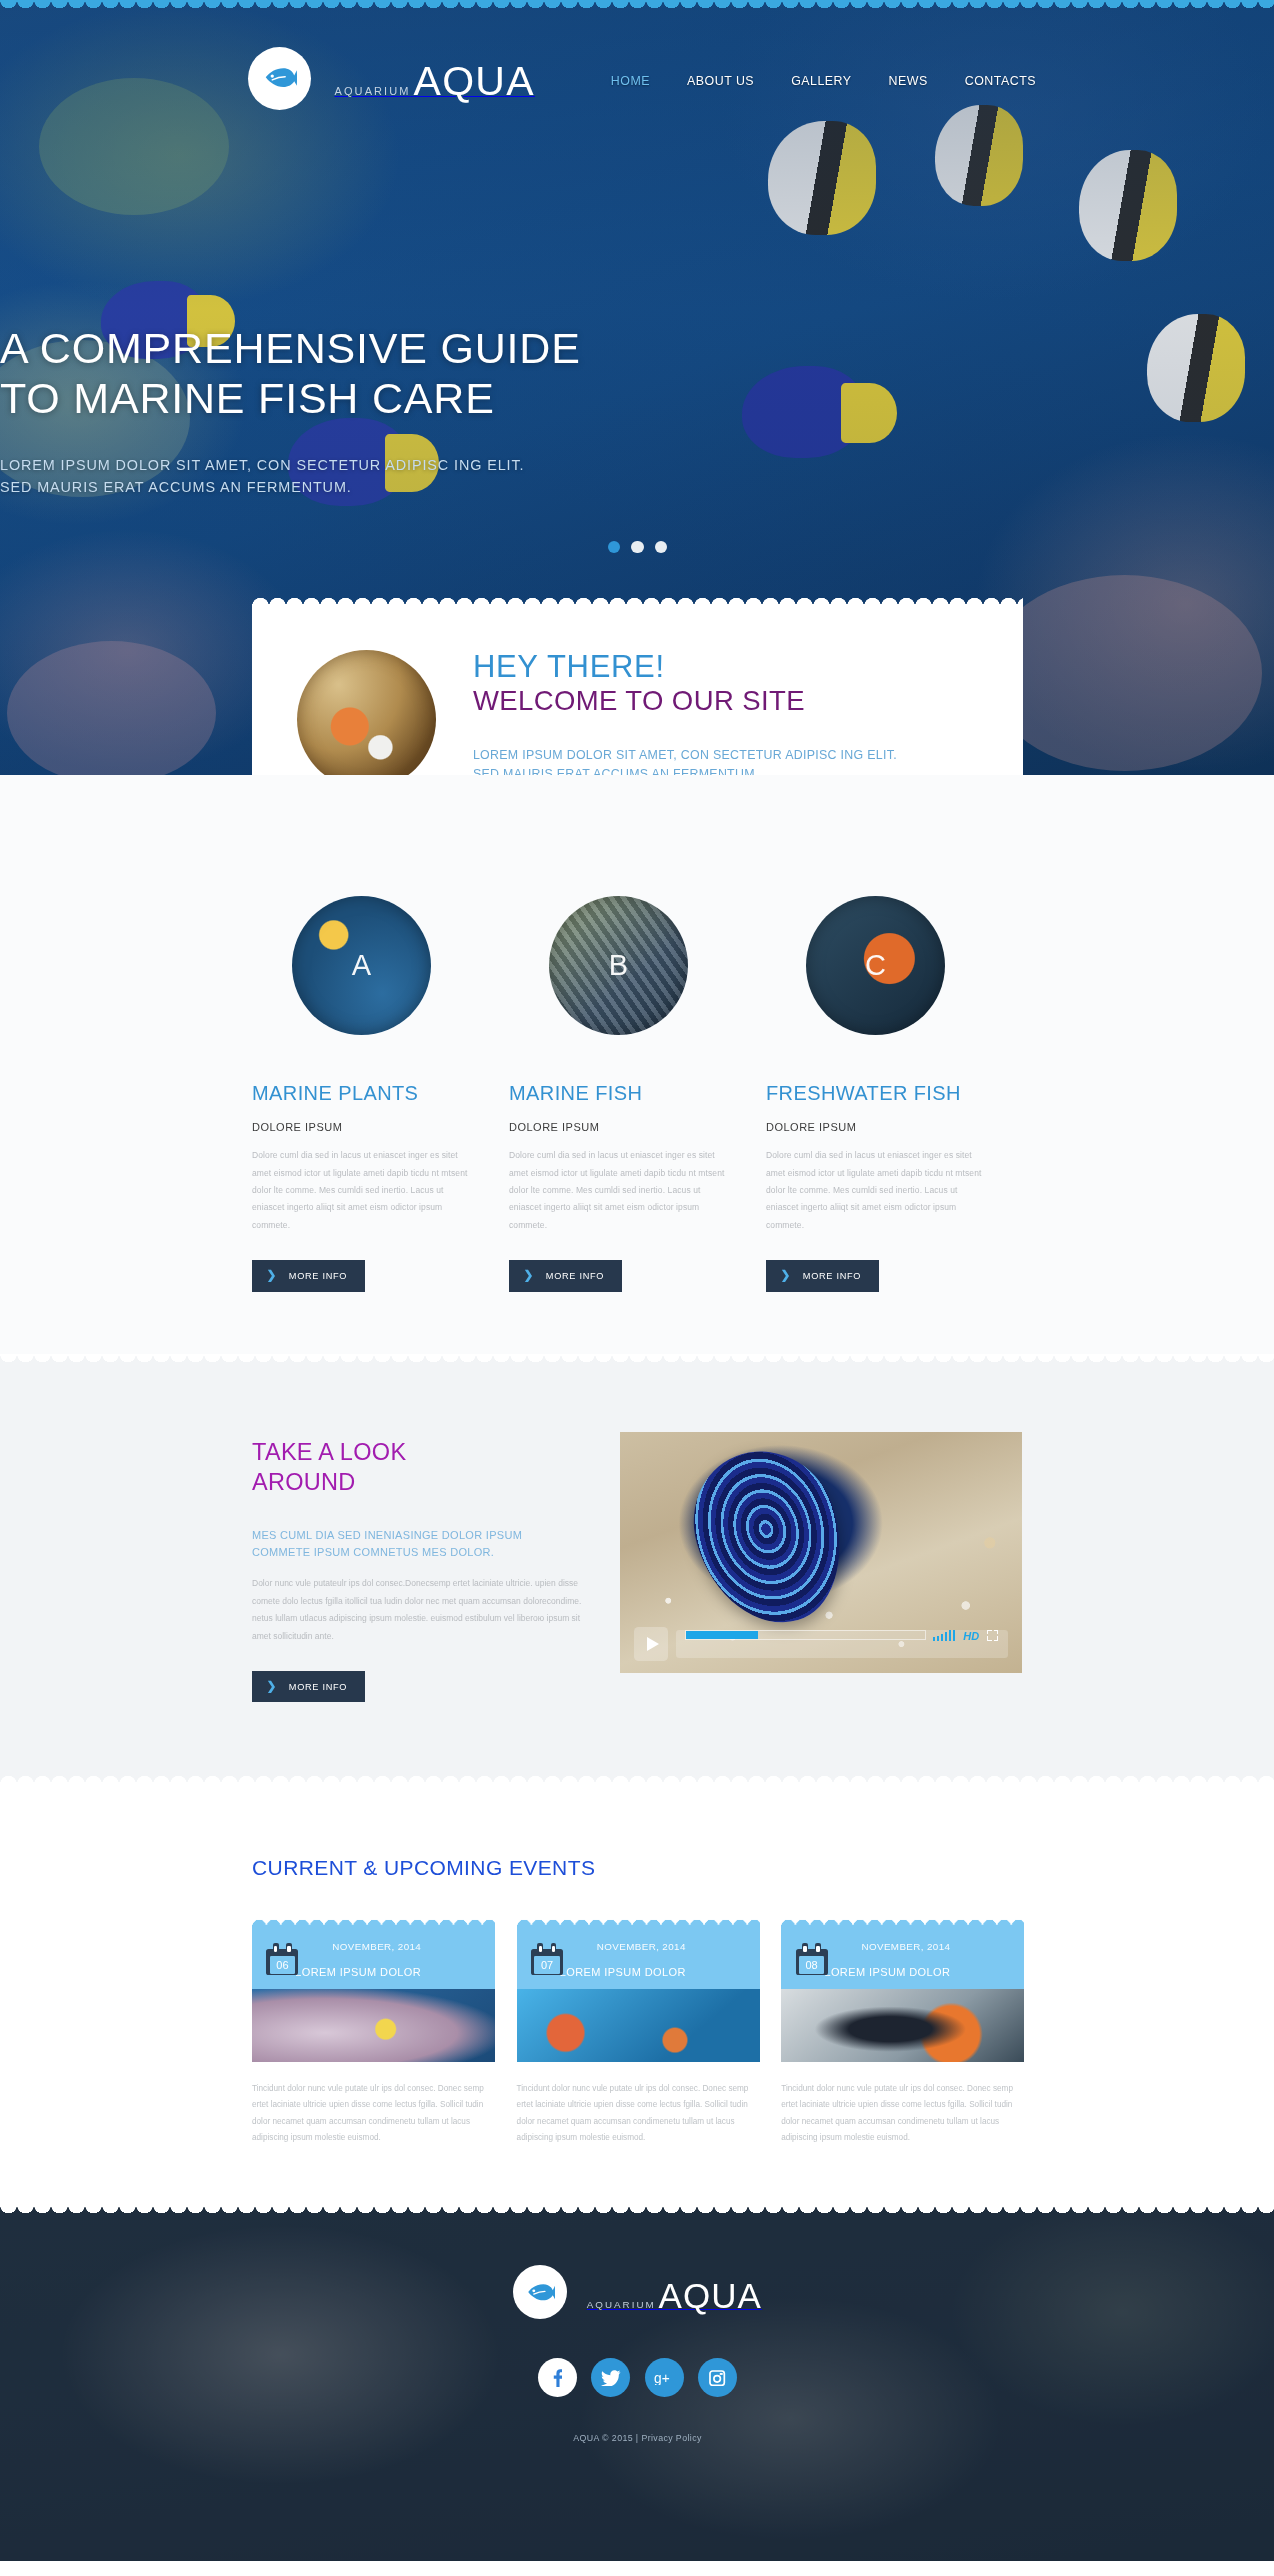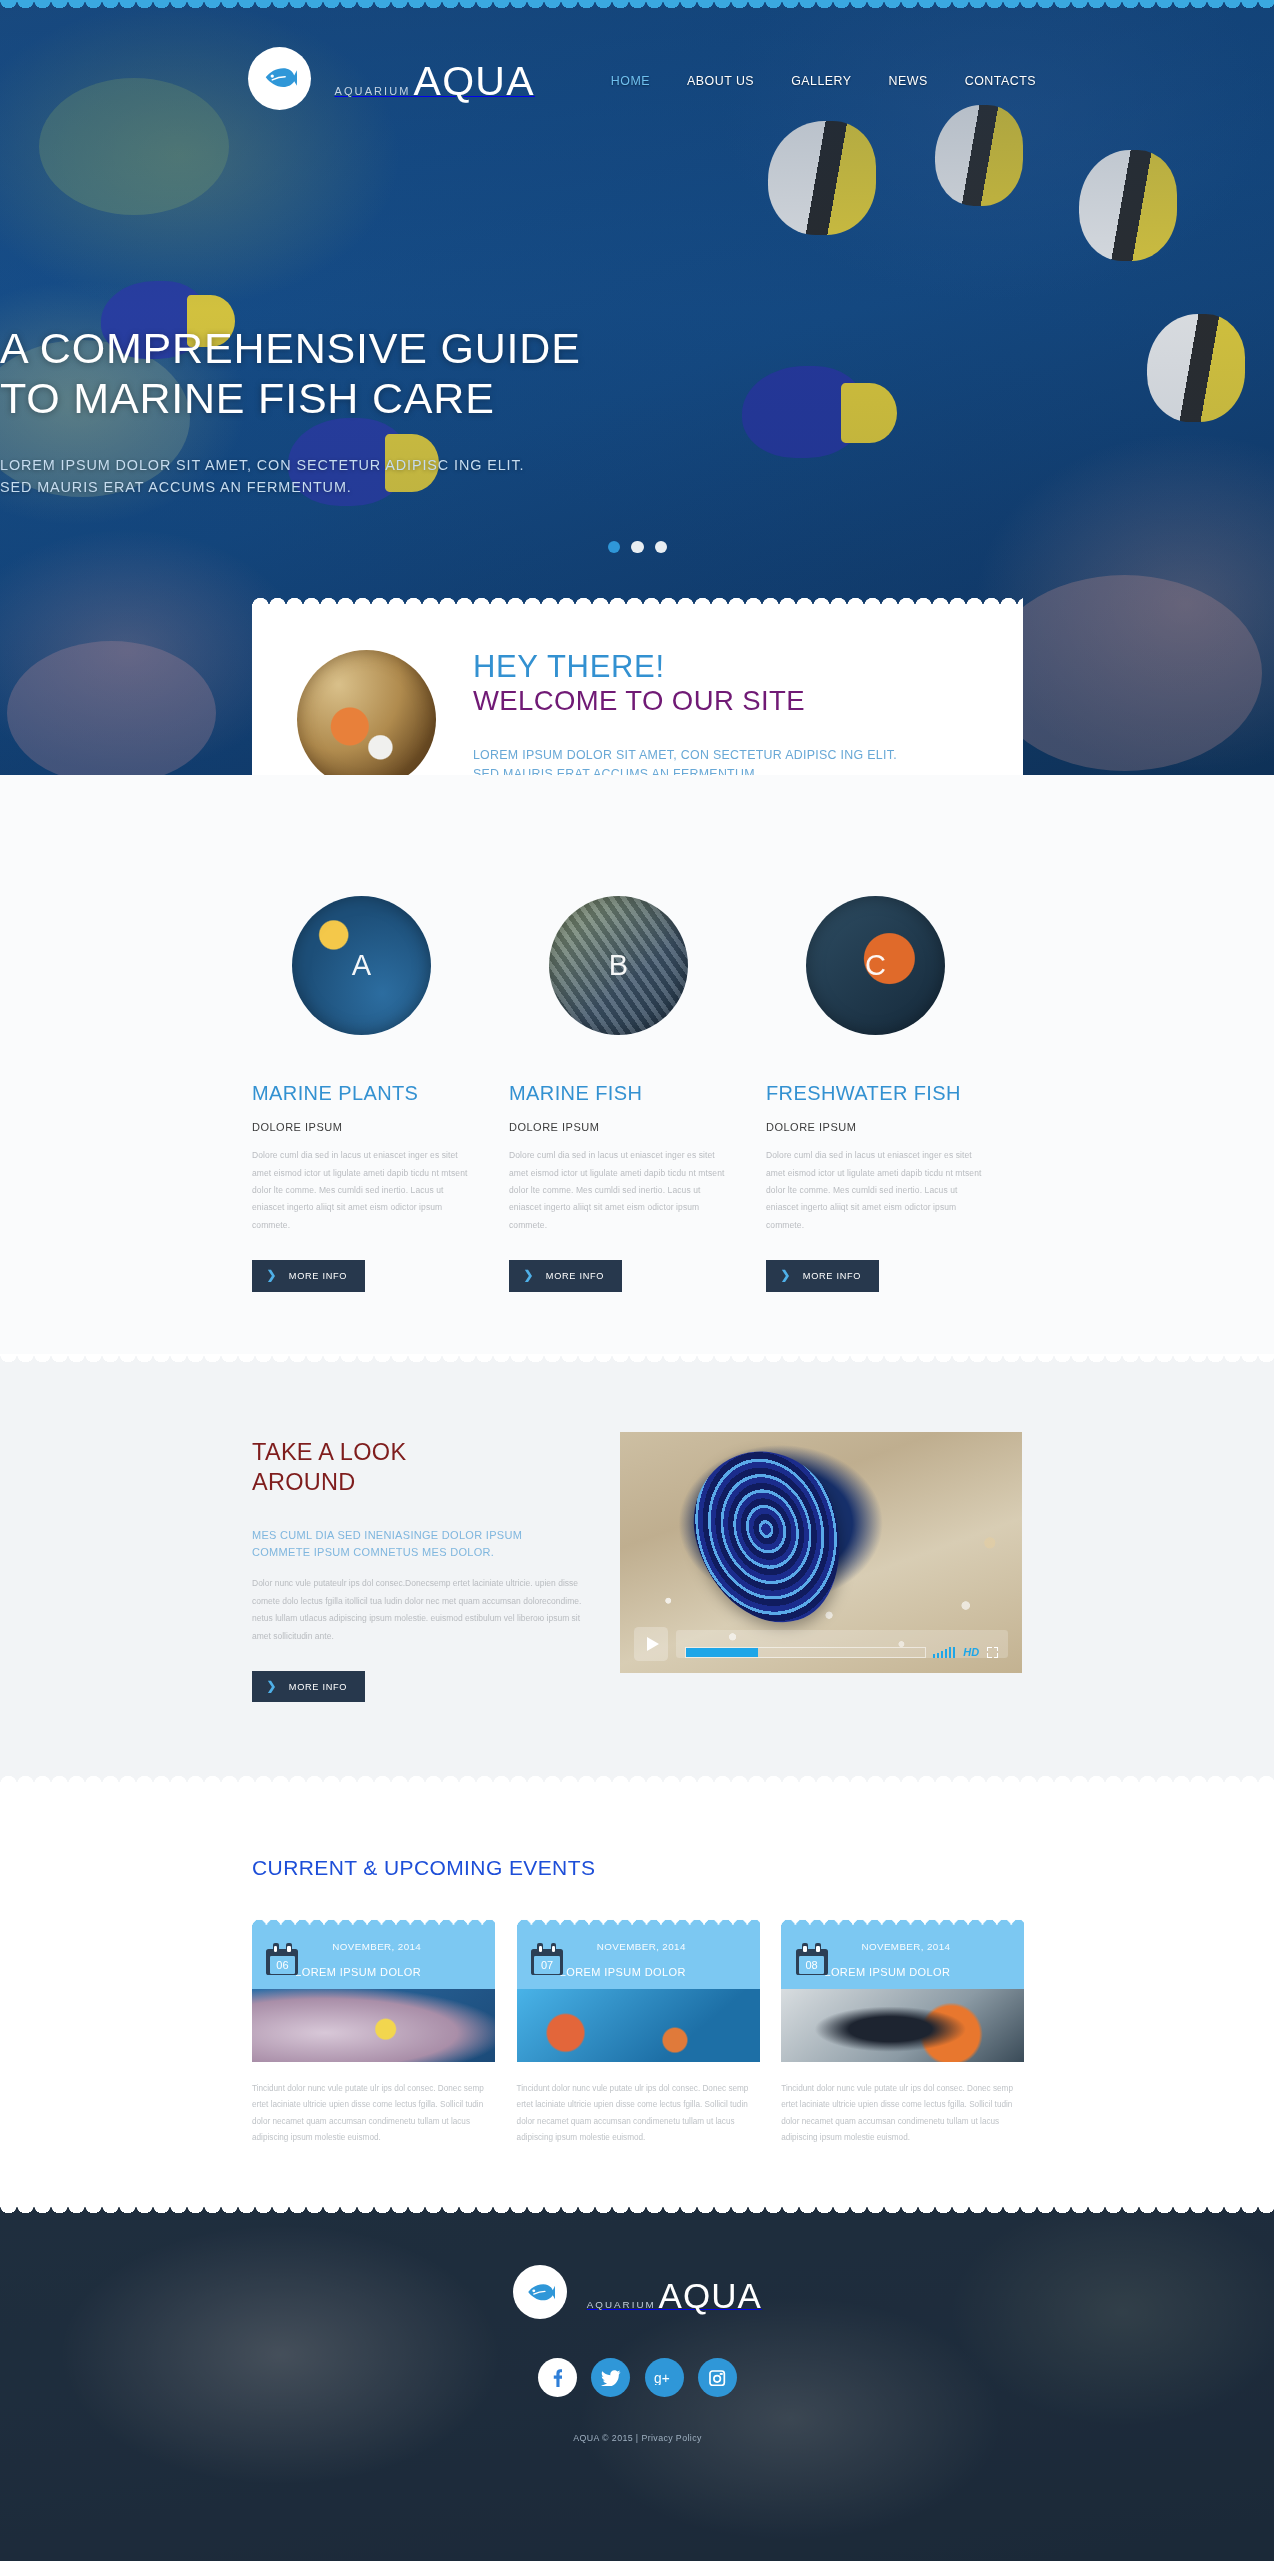--- a/index.html
+++ b/index.html
@@ -147,21 +147,21 @@
     background:radial-gradient(circle at 8.5px 0px, #ffffff 8.2px, rgba(255,255,255,0) 8.5px);
     background-size:17px 17px; background-repeat:repeat-x;
   }
   .look::after {
     content:""; position:absolute; bottom:0; left:0; width:100%; height:9.2px;
     background:radial-gradient(circle at 8.5px 9.2px, #ffffff 8.2px, rgba(255,255,255,0) 8.5px);
     background-size:17px 17px; background-repeat:repeat-x;
   }
   .look-row { display:flex; gap:38px; align-items:flex-start; }
   .look-left { width:330px; padding-top:5.2px; }
-  .look-h { font-size:23.5px; font-weight:300; color:#7f1d1d; line-height:1.28; letter-spacing:0.3px; }
+  .look-h { font-size:23.5px; font-weight:300; color:#a21caf; line-height:1.28; letter-spacing:0.3px; }
   .look-lead { margin-top:30px; font-size:11px; line-height:1.55; color:#7fb6de; letter-spacing:0.3px; }
   .look-body { margin-top:14.4px; font-size:8.5px; line-height:2.05; color:#b9bcc0; }
 
   .video {
     width:402px; height:241px; position:relative; overflow:hidden; flex:0 0 auto;
     background:
       radial-gradient(ellipse 170px 131px at 40% 38%, #17306b 0 42%, rgba(23,48,107,0) 60%),
       linear-gradient(160deg,#cdbfa3 0%, #bfae8f 30%, #d8cdb4 60%, #c3b291 100%);
   }
   .video .sand {
@@ -185,21 +185,21 @@
     box-shadow:0 5.2px 14.4px rgba(0,0,0,.35);
   }
   .video-controls { position:absolute; left:14.4px; right:14.4px; bottom:11.8px; display:flex; align-items:center; gap:7.8px; }
   .play-btn {
     width:34px; height:34px; border-radius:4.6px; background:rgba(255,255,255,.25);
     display:flex; align-items:center; justify-content:center; flex:0 0 auto;
   }
   .play-tri { width:0; height:0; border-left:12.4px solid #ffffff; border-top:7.8px solid transparent; border-bottom:7.8px solid transparent; margin-left:3.3px; }
   .ctrl-bar {
     flex:1; height:28px; border-radius:3.3px; background:rgba(255,255,255,.22);
-    display:flex; align-items:flex-end; padding:0 9.2px; gap:7.8px;
+    display:flex; align-items:flex-start; padding:0 9.2px; gap:7.8px;
   }
   .progress { flex:1; height:10.5px; border:0.7px solid rgba(255,255,255,.55); position:relative; }
   .progress .fill { position:absolute; left:0; top:0; bottom:0; width:30%; background:#1ea6e8; }
   .vol { display:flex; align-items:flex-end; gap:2px; height:11px; }
   .vol i { display:block; width:2px; background:#1ea6e8; }
   .hd { color:#1ea6e8; font-weight:bold; font-style:italic; font-size:11px; letter-spacing:0.3px; }
   .fs { width:11px; height:11px; position:relative; }
   .fs i { position:absolute; width:4.6px; height:4.6px; border:1.3px solid #ffffff; }
   .fs i:nth-child(1){ left:0; top:0; border-right:0; border-bottom:0; }
   .fs i:nth-child(2){ right:0; top:0; border-left:0; border-bottom:0; }

